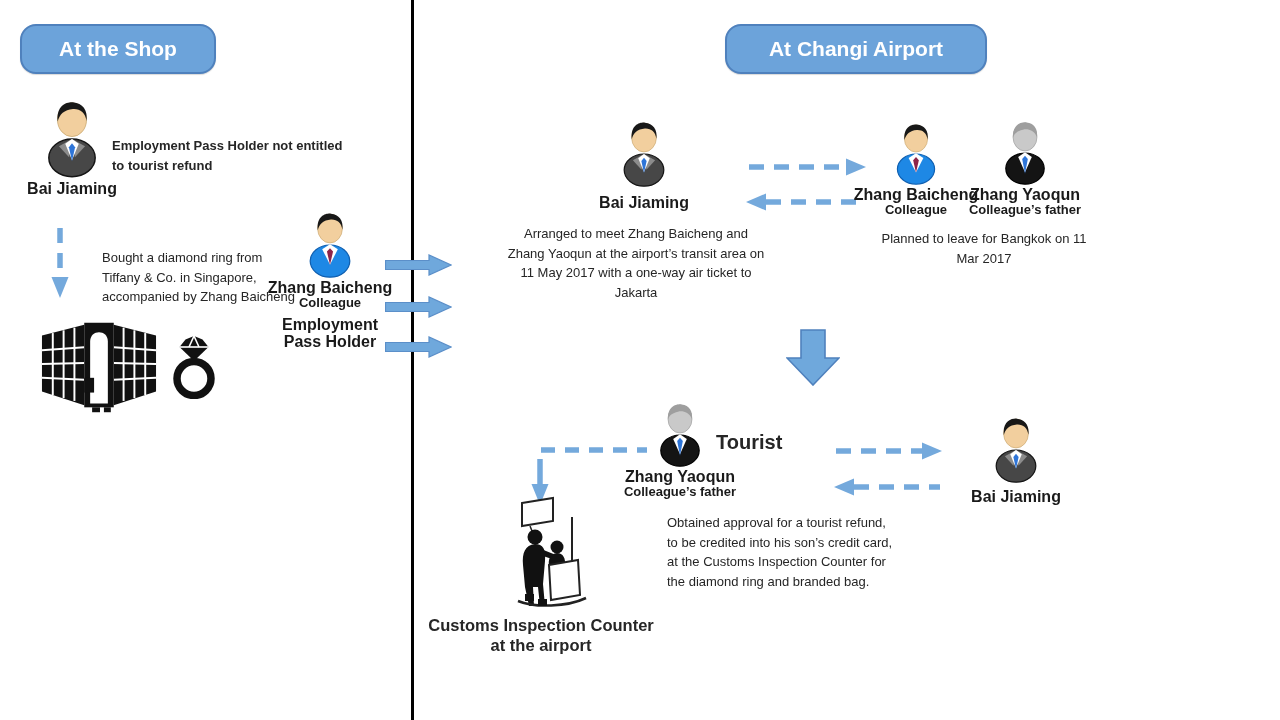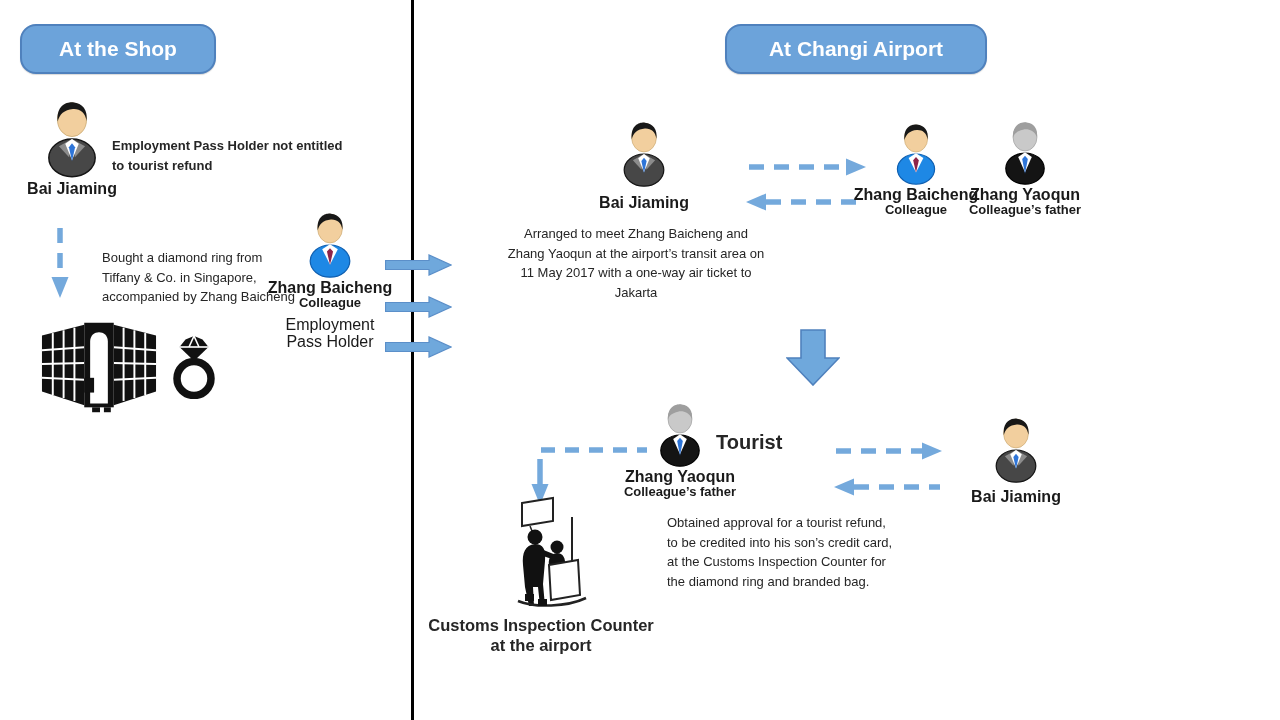--- a/index.html
+++ b/index.html
@@ -6,21 +6,21 @@
   .canvas{position:relative;width:1280px;height:720px;background:#ffffff;overflow:hidden;
           font-family:"Liberation Sans", sans-serif;color:#212121;}
   .abs{position:absolute;}
   .divider{position:absolute;left:411px;top:0;width:2.5px;height:720px;background:#000;}
   .hdr{position:absolute;height:46px;background:#6CA3DA;border:2px solid #4F81BD;border-radius:16px;
        color:#fff;font-weight:bold;font-size:21px;display:flex;align-items:center;justify-content:center;
        box-shadow:0 1px 1px rgba(0,0,0,0.15);text-align:right;}
   .person{position:absolute;display:flex;flex-direction:column;align-items:center;width:130px;}
   .p-name{font-weight:bold;font-size:16px;line-height:15px;color:#1a1a1a;white-space:nowrap;text-align:center;margin-top:2px;}
   .p-role{font-weight:bold;font-size:13px;line-height:15px;color:#1a1a1a;white-space:nowrap;text-align:center;}
-  .p-status{font-weight:normal;font-size:16px;line-height:17px;color:#1a1a1a;text-align:center;margin-top:6px;width:112px;}
+  .p-status{font-weight:bold;font-size:16px;line-height:17px;color:#1a1a1a;text-align:center;margin-top:6px;width:112px;}
   .txt{position:absolute;font-size:13px;line-height:19.5px;color:#262626;}
   .bold{font-weight:bold;}
   .center{text-align:center;}
   svg{display:block;}
 </style>
 </head>
 <body>
 
 <div class="canvas">
 
@@ -158,20 +158,21 @@
   <div class="person" style="left:960px;top:121px;">
     <svg width="50" height="64">
         <use href="#person-grey"></use>
       </svg>
     <div class="p-name">Zhang Yaoqun</div>
     <div class="p-role">Colleague’s father</div>
   </div>
 
   <div class="txt center" style="left:506px;top:224px;width:260px;">Arranged to meet Zhang Baicheng and Zhang Yaoqun at the airport’s transit area on 11 May 2017 with a one-way air ticket to Jakarta</div>
 
+  <div class="txt center" style="left:876px;top:229px;width:216px;">Planned to leave for Bangkok on 11 Mar 2017</div>
 
   <svg class="abs" style="left:786px;top:329px;" width="54" height="57" viewBox="0 0 54 57">
     <polygon points="15,1 39,1 39,29 53,29 27,56 1,29 15,29" fill="#6FA8DC" stroke="#4F81BD" stroke-width="1.6"></polygon>
   </svg>
 
   <div class="person" style="left:615px;top:403px;">
     <svg width="50" height="64">
         <use href="#person-grey"></use>
       </svg>
     <div class="p-name">Zhang Yaoqun</div>

